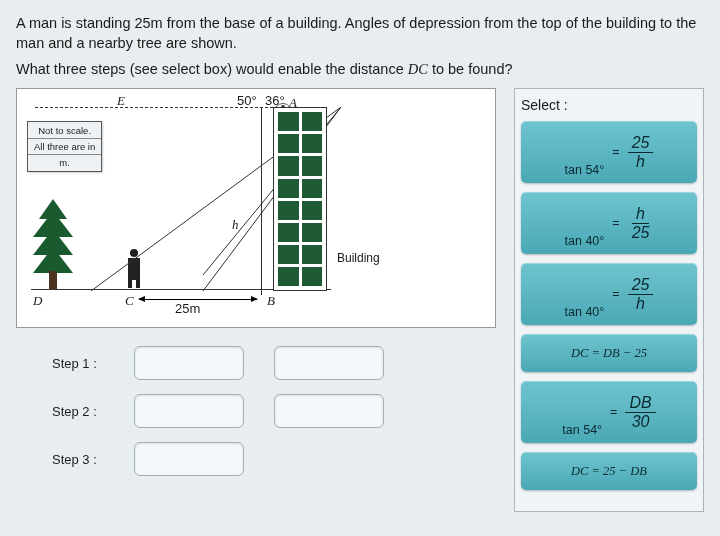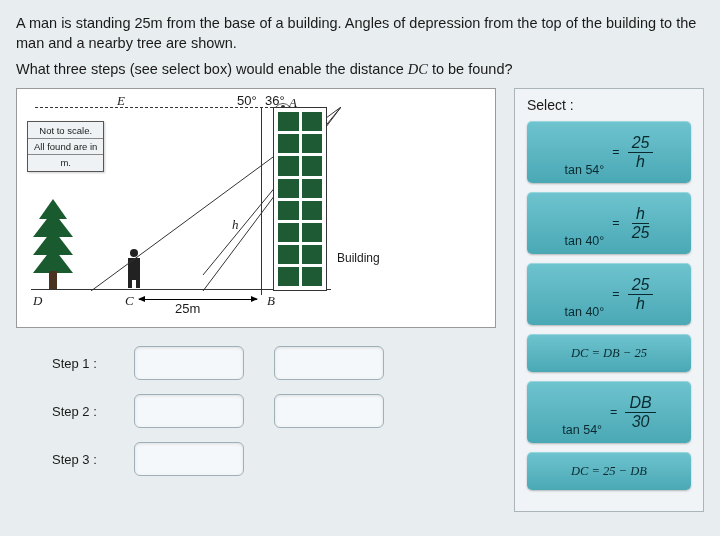--- a/index.html
+++ b/index.html
@@ -95,21 +95,21 @@
     border-radius: 6px;
     background: #f4f8fa;
     box-shadow: inset 0 1px 3px rgba(0,0,0,.1);
   }
   .step-row .step-slot:nth-of-type(2){ margin-left:8px; }
 
   .right-col {
     width: 190px;
     border: 1px solid #aab4b9;
     background: #f1f4f6;
-    padding: 8px 12px 12px;
+    padding: 8px 6px 12px;
   }
   .select-title { font-size: 14px; margin-bottom: 8px; }
   .option {
     background: linear-gradient(#6ec4cf, #4aa8b5);
     color: #0a2a30;
     border-radius: 5px;
     padding: 6px 8px;
     margin-bottom: 9px;
     font-size: 12.5px;
     display: flex;
@@ -149,21 +149,21 @@
       <div class="label A">A</div>
       <div class="eye">
         <svg viewBox="0 0 20 14">
             <path d="M1 7 Q10 -2 19 7 Q10 16 1 7 Z" fill="none" stroke="#333" stroke-width="1"></path>
             <circle cx="10" cy="7" r="2.5" fill="#333"></circle>
           </svg>
       </div>
 
       <div class="note-box">
         <div>Not to scale.</div>
-        <div>All found are in</div>
+        <div>All three are in</div>
         <div>m.</div>
       </div>
 
       <div class="tree">
         <div class="tri"></div>
           <div class="tri"></div>
           <div class="tri"></div>
           <div class="tri"></div>
         <div class="trunk"></div>
       </div>

